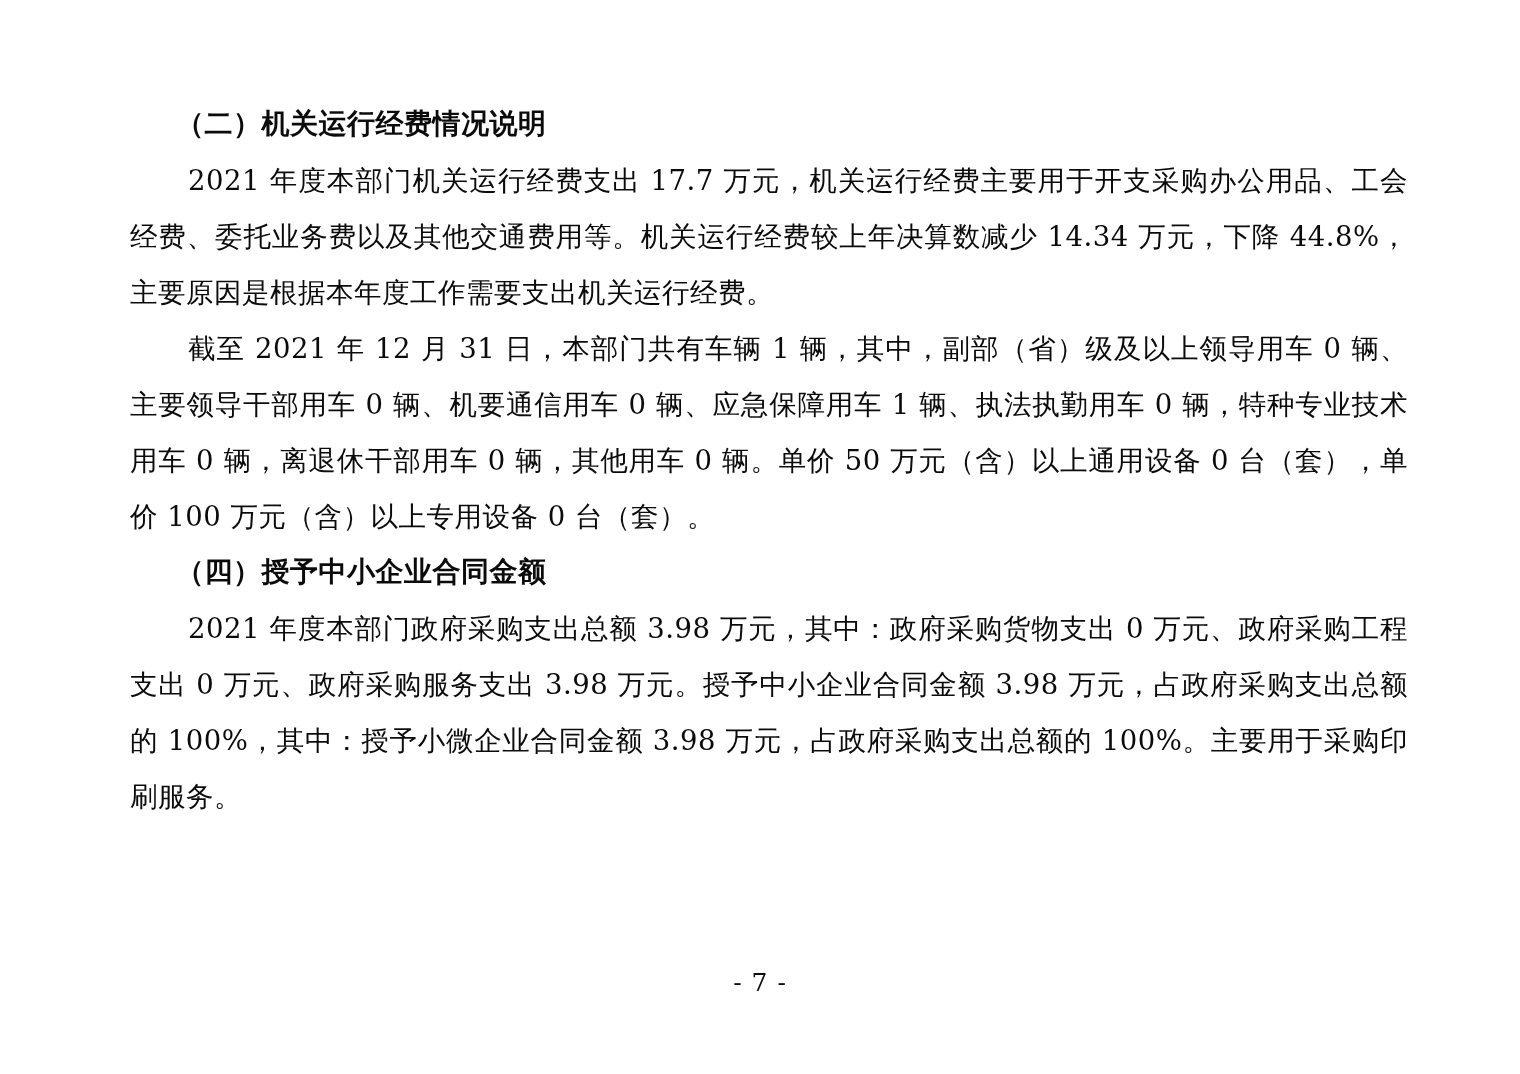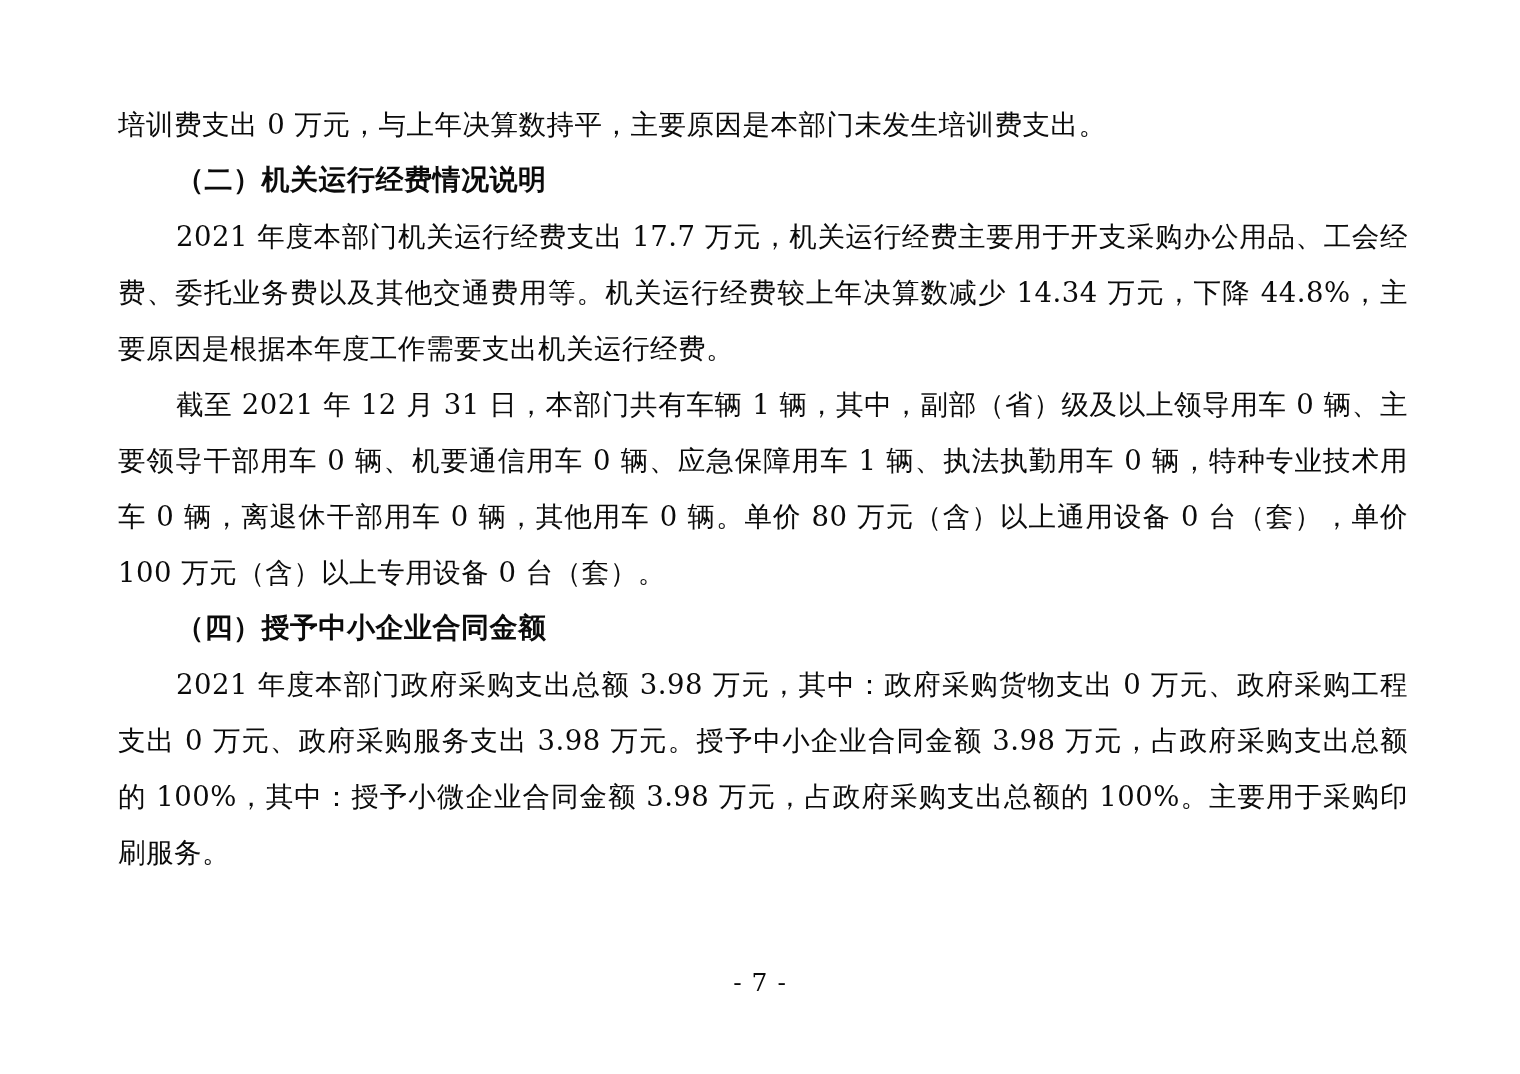--- a/index.html
+++ b/index.html
@@ -28,20 +28,21 @@
     font-size: 27.5px;
     line-height: 56px;
     text-align: justify;
     text-justify: inter-ideograph;
     letter-spacing: 0.5px;
     margin: 0 0 0 0;
     color: #0b0b0b;
   }
   .para.body {
     text-indent: 58px;
+    margin-left: 12px;
   }
   .para.noindent {
     text-indent: 0;
   }
   .heading {
     font-family: "DejaVu Serif", serif;
     font-size: 28px;
     line-height: 56px;
     font-weight: bold;
     text-indent: 58px;
@@ -60,28 +61,27 @@
     color: #0b0b0b;
     letter-spacing: 1px;
   }
 </style>
 </head>
 <body>
 
 <div class="page">
   <div class="content">
 
-    <p class="para noindent">培训费支出 0 万元，与上年决算数持平，主要原因是本部门未发生培训费支出。</p>
 
     <p class="heading">（二）机关运行经费情况说明</p>
 
     <p class="para body">2021 年度本部门机关运行经费支出 17.7 万元，机关运行经费主要用于开支采购办公用品、工会经费、委托业务费以及其他交通费用等。机关运行经费较上年决算数减少 14.34 万元，下降 44.8%，主要原因是根据本年度工作需要支出机关运行经费。</p>
 
 
-    <p class="para body">截至 2021 年 12 月 31 日，本部门共有车辆 1 辆，其中，副部（省）级及以上领导用车 0 辆、主要领导干部用车 0 辆、机要通信用车 0 辆、应急保障用车 1 辆、执法执勤用车 0 辆，特种专业技术用车 0 辆，离退休干部用车 0 辆，其他用车 0 辆。单价 80 万元（含）以上通用设备 0 台（套），单价 100 万元（含）以上专用设备 0 台（套）。</p>
+    <p class="para body">截至 2021 年 12 月 31 日，本部门共有车辆 1 辆，其中，副部（省）级及以上领导用车 0 辆、主要领导干部用车 0 辆、机要通信用车 0 辆、应急保障用车 1 辆、执法执勤用车 0 辆，特种专业技术用车 0 辆，离退休干部用车 0 辆，其他用车 0 辆。单价 50 万元（含）以上通用设备 0 台（套），单价 100 万元（含）以上专用设备 0 台（套）。</p>
 
     <p class="heading">（四）授予中小企业合同金额</p>
 
     <p class="para body">2021 年度本部门政府采购支出总额 3.98 万元，其中：政府采购货物支出 0 万元、政府采购工程支出 0 万元、政府采购服务支出 3.98 万元。授予中小企业合同金额 3.98 万元，占政府采购支出总额的 100%，其中：授予小微企业合同金额 3.98 万元，占政府采购支出总额的 100%。主要用于采购印刷服务。</p>
 
   </div>
 
   <div class="footer">- 7 -</div>
 </div>
 

